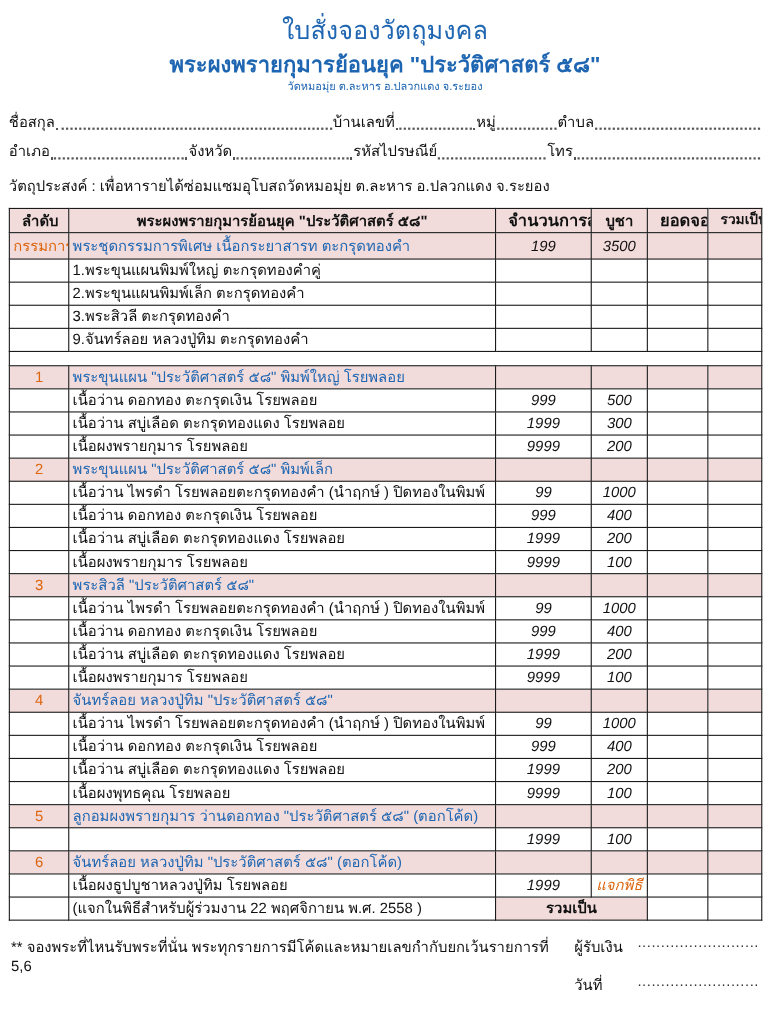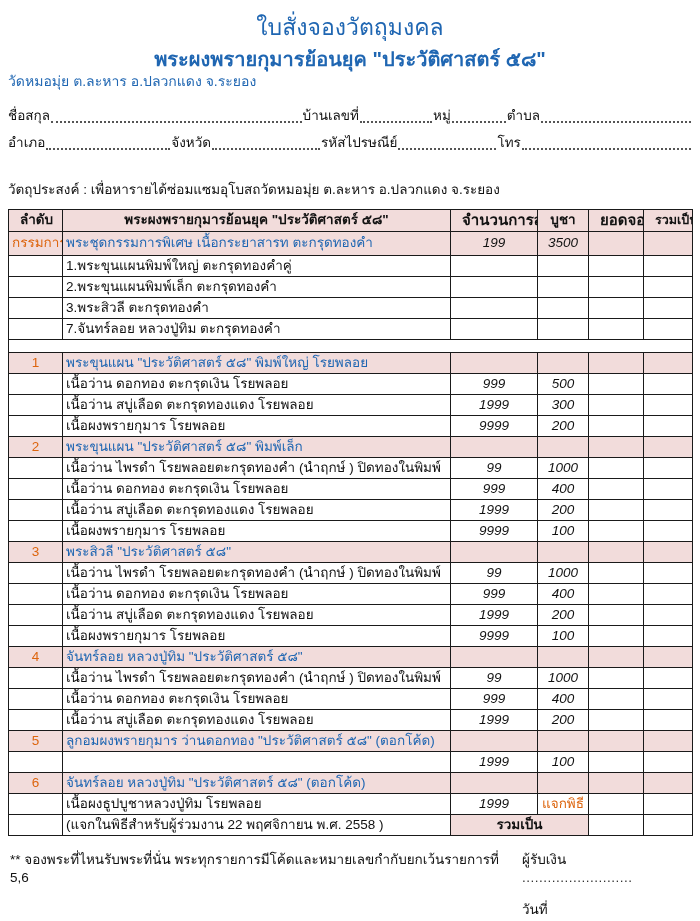--- a/index.html
+++ b/index.html
@@ -19,65 +19,65 @@
 
   .title{
     text-align:center;color:var(--blue);font-weight:normal;
     font-size:23px;margin-top:8px;line-height:1.15;
   }
   .subtitle{
     text-align:center;color:var(--blue);font-weight:bold;
     font-size:20px;margin-top:8px;line-height:1.15;
   }
   .temple{
-    text-align:left;color:var(--blue);
-    font-size:14px;margin-top:3px;line-height:1.1;
+    text-align:center;color:var(--blue);
+    font-size:10px;margin-top:3px;line-height:1.1;
   }
 
   .form-line{
     display:flex;align-items:flex-end;
     font-size:13.5px;height:27px;white-space:nowrap;text-align:center;
   }
   .form-line .lbl{flex:0 0 auto;padding-bottom:1px;}
   .fill{
     border-bottom:2px dotted #555;height:1px;
     margin:0 1px 4px 1px;flex:0 0 auto;
   }
   .fill.grow{flex:1 1 auto;}
-  .purpose{font-size:13.5px;margin-top:24px;height:22px;}
+  .purpose{font-size:13.5px;margin-top:9px;height:22px;}
 
   table.order{
     width:684px;border-collapse:collapse;margin-top:9px;table-layout:fixed;
   }
   table.order th, table.order td{
     border:1px solid var(--line);
     font-size:13.5px;line-height:1.05;
     padding:0 3px;height:21px;overflow:hidden;white-space:nowrap;
   }
   table.order th{
     background:var(--pink);font-weight:bold;text-align:center;
     height:22px;padding:0 11px;
   }
   tr.h-committee td{height:24px;}
   td.c{text-align:center;}
   td.blue{color:var(--blue);}
   td.orange{color:var(--orange);font-size:13px;}
   tr.pink td{background:var(--pink);}
   td.num{font-size:14px;text-align:center;font-style:italic;}
-  td.orangeval{color:var(--orange);text-align:center;font-size:13px;}
+  td.orangeval{color:var(--orange);text-align:center;font-size:13px;font-style:italic;}
   tr.spacer-row td{height:13px;border-top:1px solid var(--line);border-bottom:1px solid var(--line);}
   td.sum{background:var(--pink);text-align:center;font-weight:bold;}
 
   .footer{
     display:flex;justify-content:space-between;
     margin-top:12px;font-size:13.5px;padding:0 2px;
   }
   .footer .note{flex:0 0 auto;max-width:500px;}
   .sign{flex:0 0 auto;width:168px;}
-  .sign-row{display:flex;justify-content:space-between;margin-bottom:13px;flex-direction:column;}
+  .sign-row{display:flex;justify-content:space-between;margin-bottom:13px;}
   .sign-row .dots{letter-spacing:0.5px;color:#333;}
 </style>
 </head>
 <body>
 
 <div class="page">
 
   <div class="title">ใบสั่งจองวัตถุมงคล</div>
   <div class="subtitle">พระผงพรายกุมารย้อนยุค "ประวัติศาสตร์ ๕๘"</div>
   <div class="temple">วัดหมอมุ่ย ต.ละหาร อ.ปลวกแดง จ.ระยอง</div>
@@ -153,21 +153,21 @@
         <tr>
           <td class="c"></td>
           <td>3.พระสิวลี ตะกรุดทองคำ</td>
           <td class="num"></td>
           <td class="num"></td>
           <td></td>
           <td></td>
         </tr>
         <tr>
           <td class="c"></td>
-          <td>7.จันทร์ลอย หลวงปู่ทิม ตะกรุดทองคำ</td>
+          <td>9.จันทร์ลอย หลวงปู่ทิม ตะกรุดทองคำ</td>
           <td class="num"></td>
           <td class="num"></td>
           <td></td>
           <td></td>
         </tr>
         <tr class="spacer-row">
           <td colspan="6"></td>
         </tr>
         <tr class="pink">
           <td class="c orange">1</td>
@@ -303,20 +303,28 @@
           <td class="num">999</td>
           <td class="num">400</td>
           <td></td>
           <td></td>
         </tr>
         <tr>
           <td class="c"></td>
           <td>เนื้อว่าน สบู่เลือด ตะกรุดทองแดง โรยพลอย</td>
           <td class="num">1999</td>
           <td class="num">200</td>
+          <td></td>
+          <td></td>
+        </tr>
+        <tr>
+          <td class="c"></td>
+          <td>เนื้อผงพุทธคุณ โรยพลอย</td>
+          <td class="num">9999</td>
+          <td class="num">100</td>
           <td></td>
           <td></td>
         </tr>
         <tr class="pink">
           <td class="c orange">5</td>
           <td class="blue">ลูกอมผงพรายกุมาร ว่านดอกทอง "ประวัติศาสตร์ ๕๘"  (ตอกโค้ด)</td>
           <td class="num"></td>
           <td class="num"></td>
           <td></td>
           <td></td>

